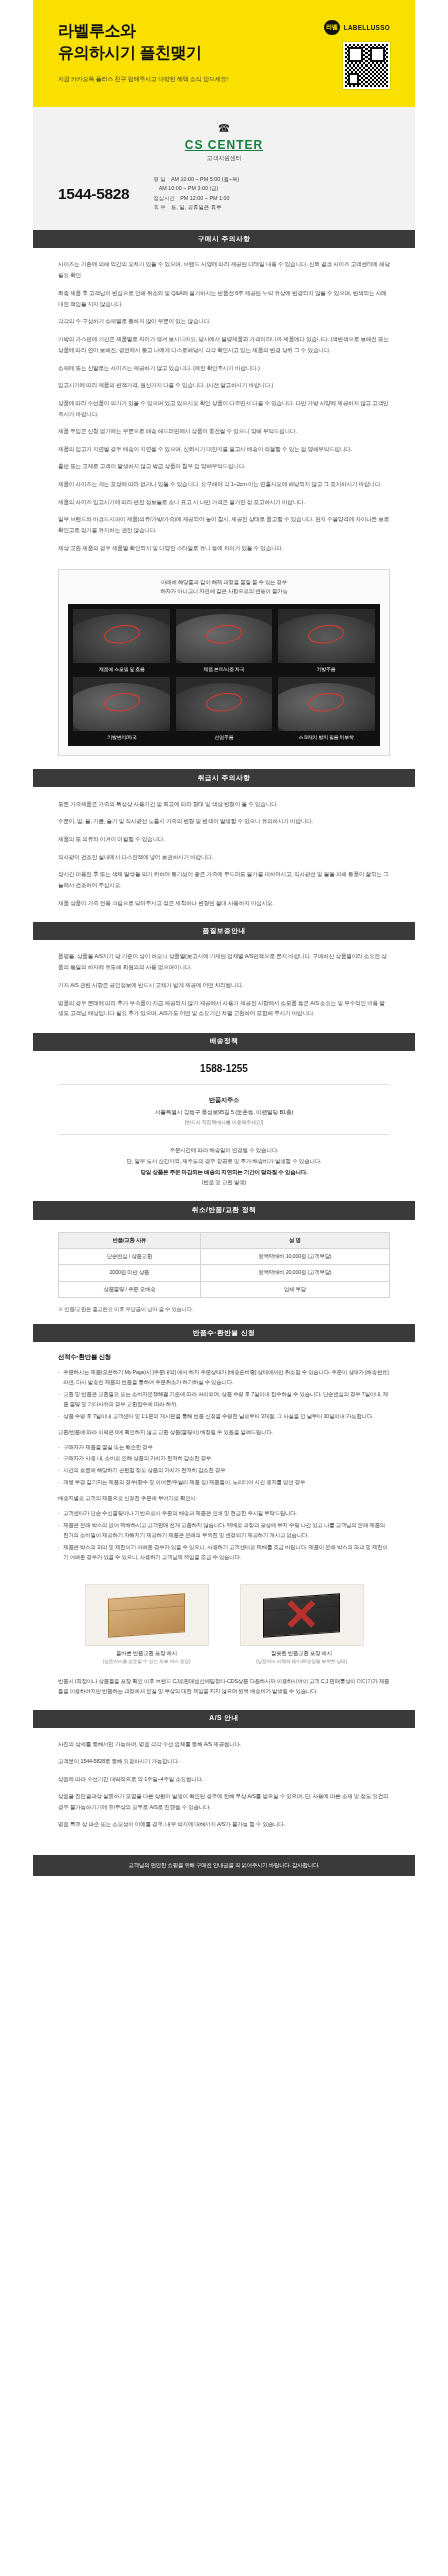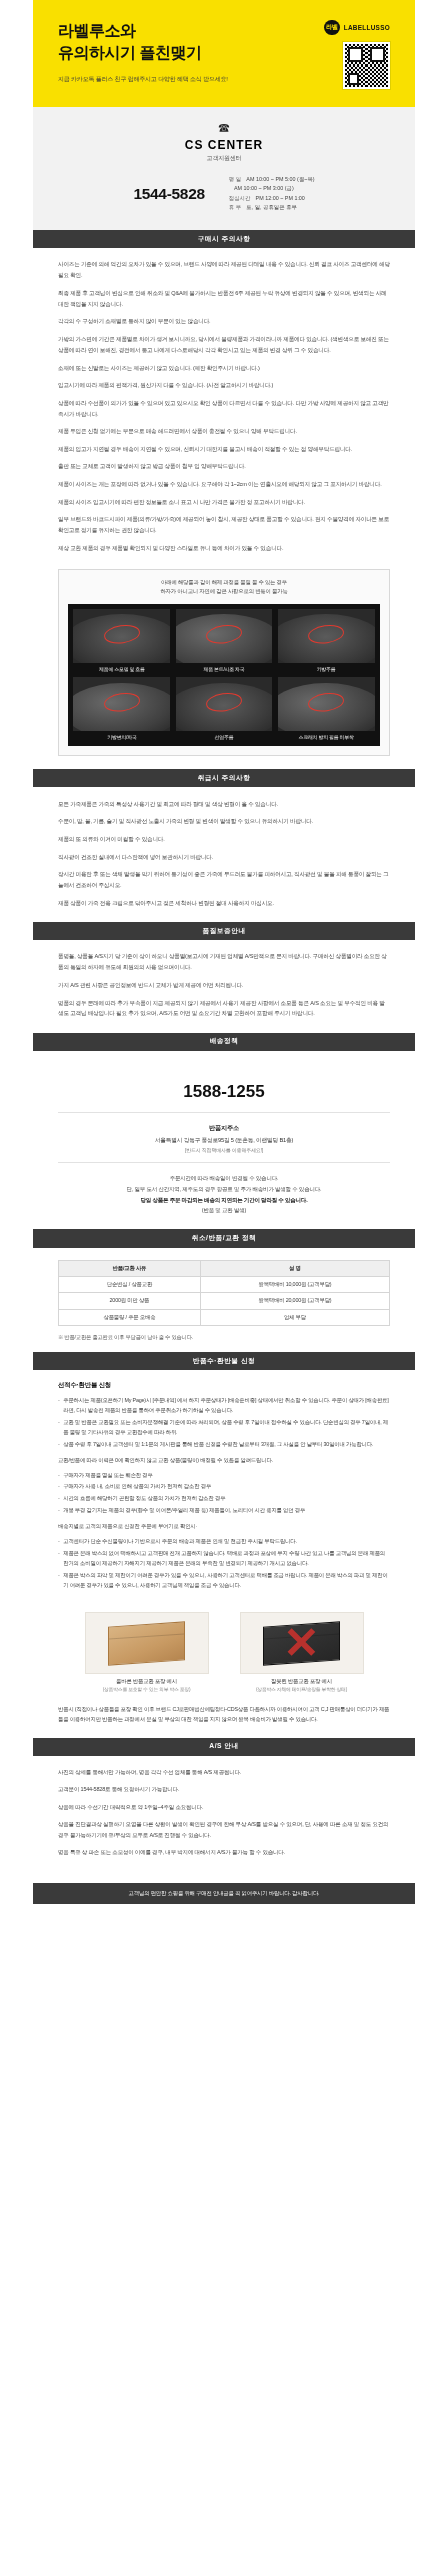--- a/index.html
+++ b/index.html
@@ -96,28 +96,29 @@
     background: #f2f2f2;
     padding: 15.5px 25px 17.5px 25px;
     text-align: center;
   }
   .cs-icon {
     font-size: 12.4px; color: #222; line-height: 1;
     margin-bottom: 3.1px;
   }
   .cs-title {
     font-size: 12px; font-weight: bold; letter-spacing: 1px;
-    color: #000000;
+    color: #15803d;
+    text-decoration: underline;
   }
   .cs-sub {
     font-size: 6px; color: #555; margin-top: 2.6px; letter-spacing: -0.2px;
   }
   .cs-body {
     margin-top: 11.3px;
-    display: flex; align-items: center; justify-content: center; gap: 24px;
+    display: flex; align-items: center; gap: 24px;
   }
   .cs-phone {
     font-size: 15.5px; font-weight: bold; letter-spacing: -0.3px; color: #111;
   }
   .cs-hours {
     text-align: left; font-size: 5.4px; color: #444; line-height: 1.75;
     display: flex; gap: 5.2px;
   }
   .cs-hours .lab { color: #666; white-space: nowrap; }
   .cs-hours .val { white-space: nowrap; }
@@ -190,21 +191,21 @@
     font-size: 4.9px;
     color: #fff;
     padding: 2.6px 0 0.5px 0;
     letter-spacing: -0.2px;
   }
   .ph-cell { display: flex; flex-direction: column; }
 
   
   .ship-wrap { padding: 12.4px 25px 13.4px 25px; text-align: center; }
   .ship-co { font-size: 8.8px; font-weight: bold; color: #111; letter-spacing: -0.3px; }
-  .ship-tel { font-size: 17px; font-weight: bold; color: #111; margin-top: 19px; }
+  .ship-tel { font-size: 10px; font-weight: bold; color: #111; margin-top: 0; }
   .ship-sub-head {
     margin-top: 11.3px; font-size: 6.2px; font-weight: bold; color: #222;
     letter-spacing: -0.2px;
   }
   .ship-addr { margin-top: 4.1px; font-size: 5.7px; color: #333; letter-spacing: -0.2px; }
   .ship-addr-sub { margin-top: 1.5px; font-size: 5px; color: #777; letter-spacing: -0.2px; }
   .ship-notes {
     margin-top: 10.3px; font-size: 5.5px; line-height: 1.95; color: #3d3d3d;
     text-align: center; letter-spacing: -0.2px;
   }

